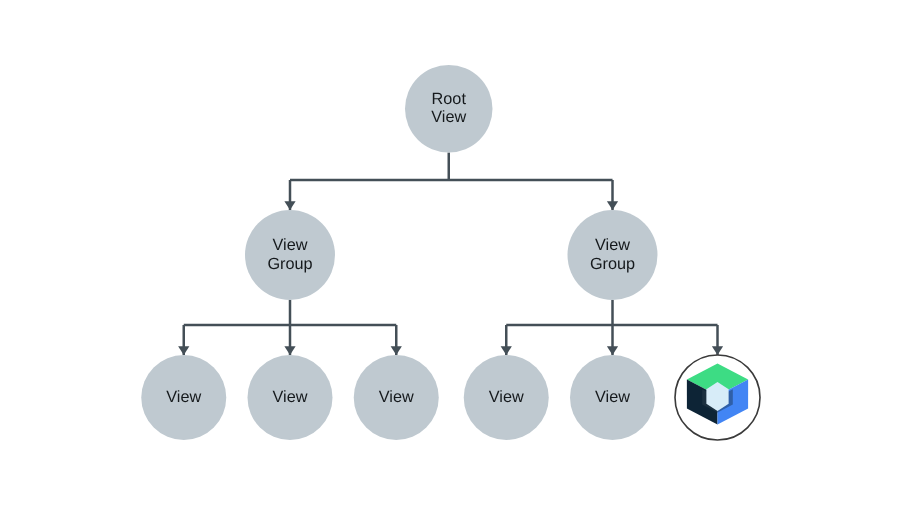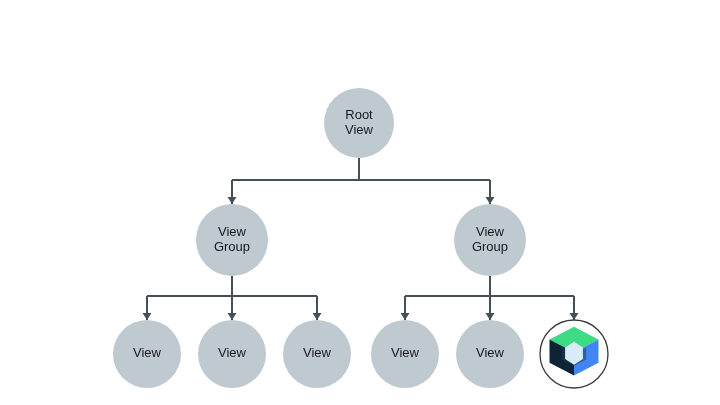--- a/index.html
+++ b/index.html
@@ -11,21 +11,20 @@
     width: 720px;
     height: 405px;
     overflow: hidden;
     font-family: "Liberation Sans", sans-serif;
   }
   #diagram-root {
     position: relative;
     width: 720px;
     height: 307px;
     background: #ffffff;
-    margin-top: 36px;
   }
   #tree-svg {
     display: block;
     width: 720px;
     height: 405px;
   }
   .node-circle {
     stroke: none;
   }
   .node-label {

